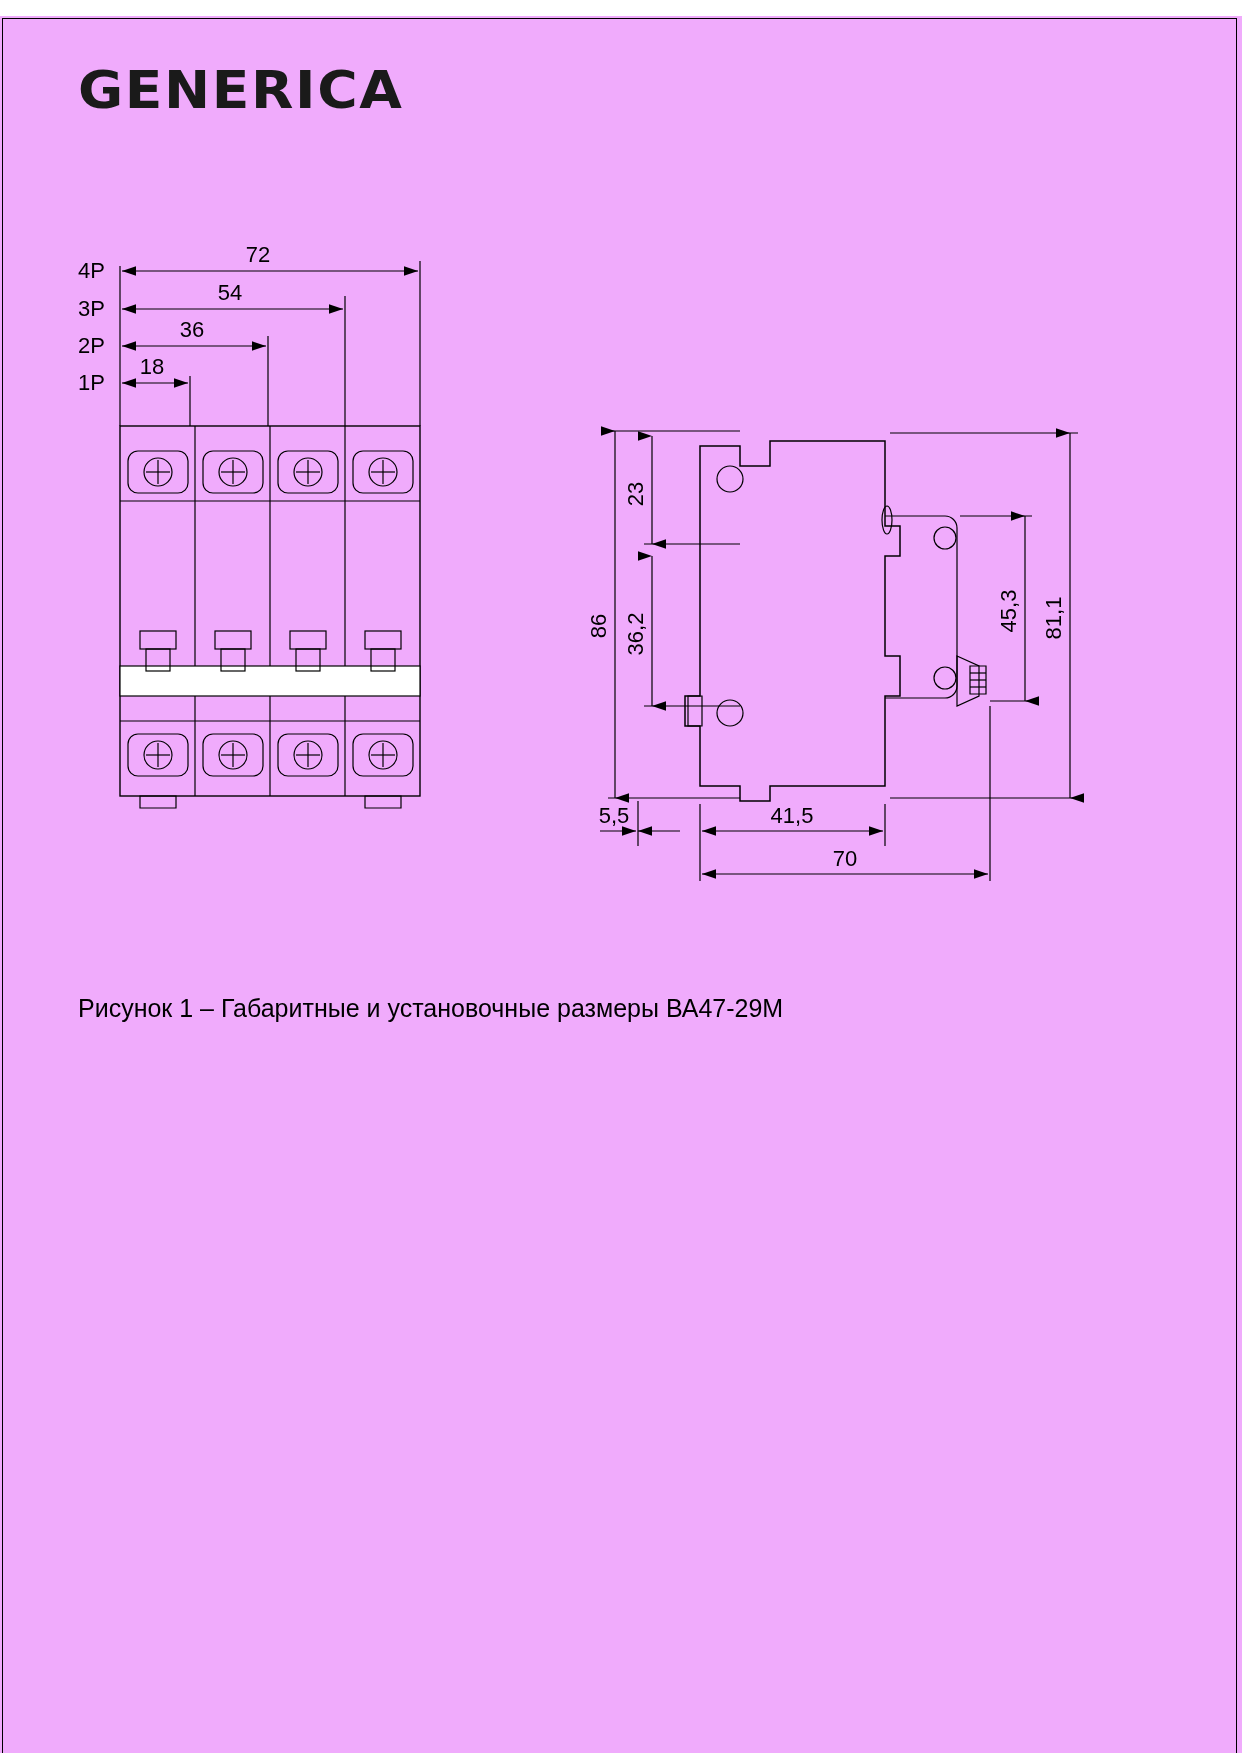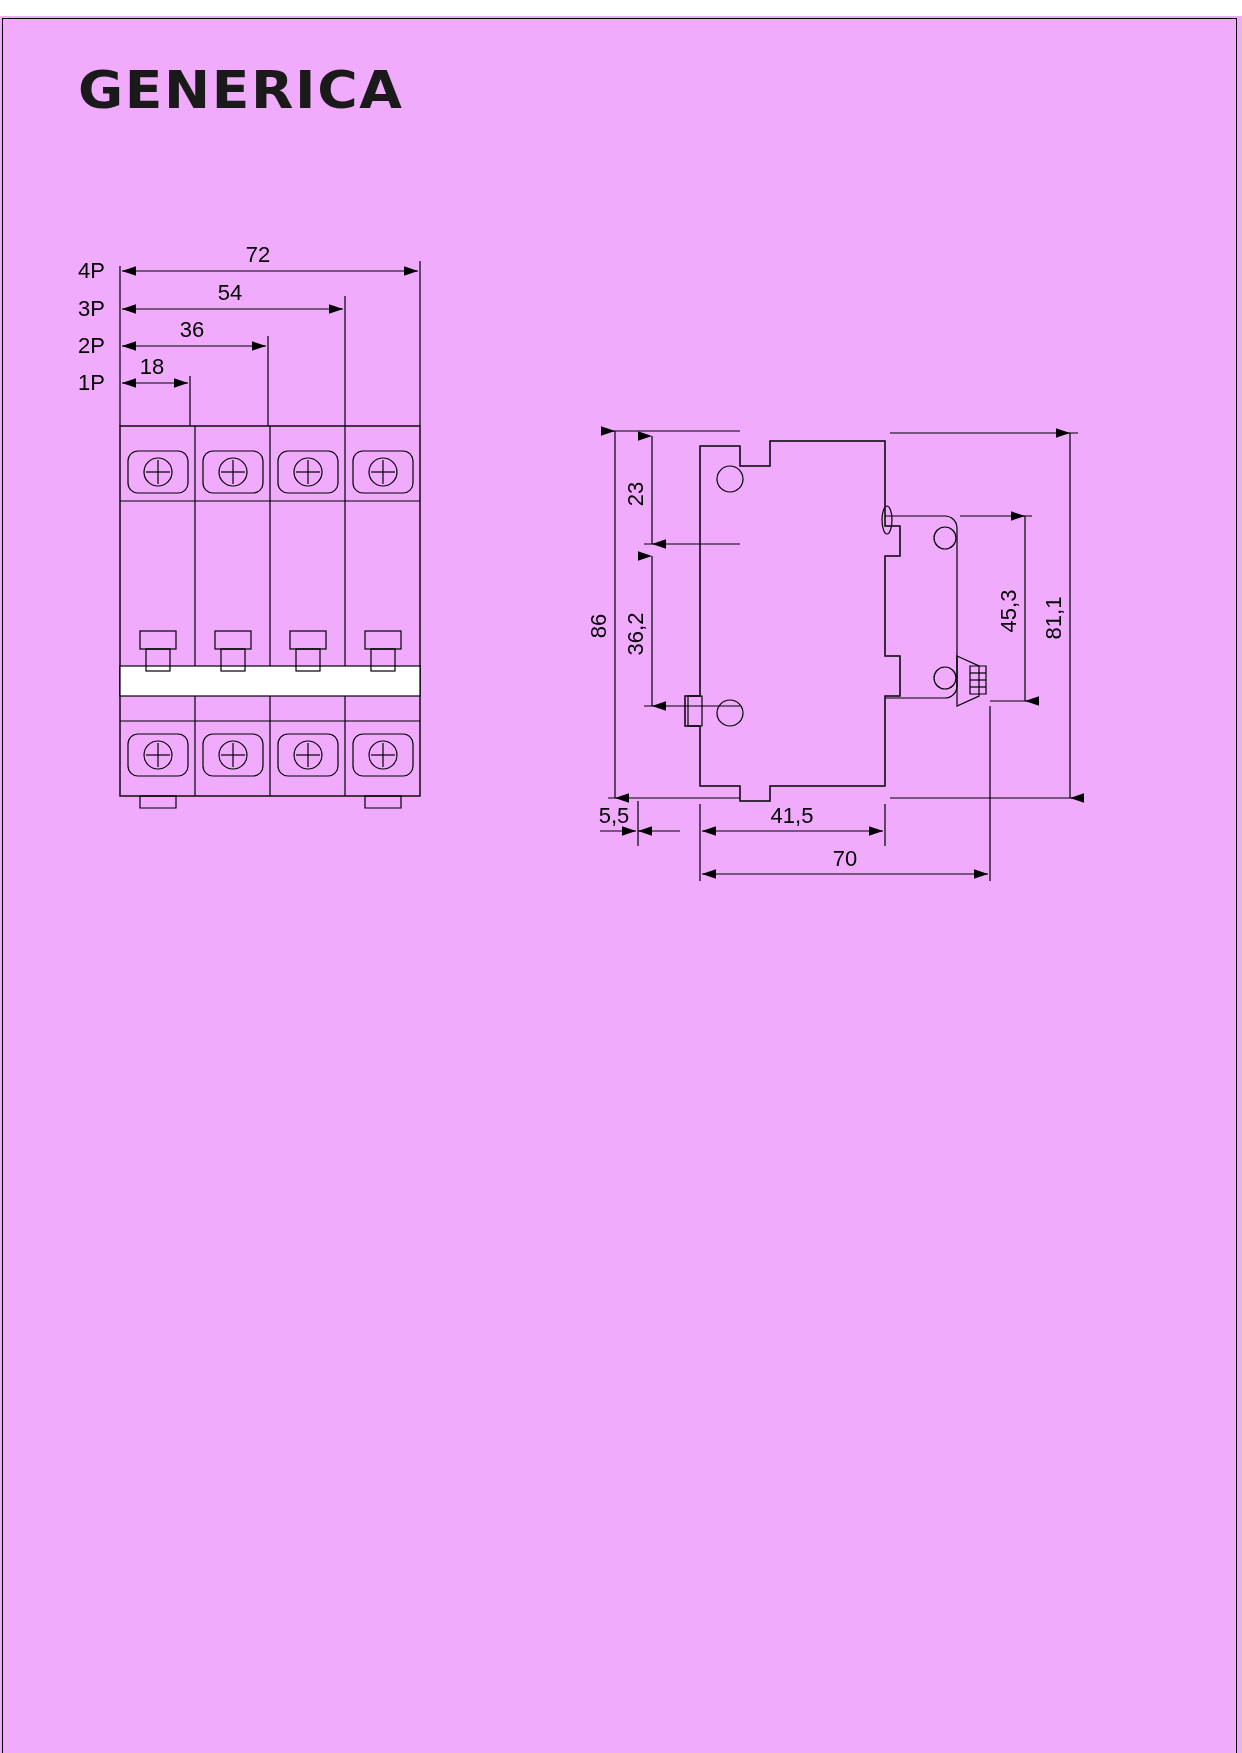--- a/index.html
+++ b/index.html
@@ -282,13 +282,14 @@
         <text x="976" y="385" text-anchor="middle" transform="rotate(-90 976 385)">45,3</text>
         <text x="1021" y="392" text-anchor="middle" transform="rotate(-90 1021 392)">81,1</text>
 
         <text x="574" y="597" text-anchor="middle">5,5</text>
         <text x="752" y="597" text-anchor="middle">41,5</text>
         <text x="805" y="640" text-anchor="middle">70</text>
       </g>
     </svg>
   </div>
 
+  <div class="caption">Рисунок 1 – Габаритные и установочные размеры ВА47-29М</div>
 </div>
 
 </body></html>

